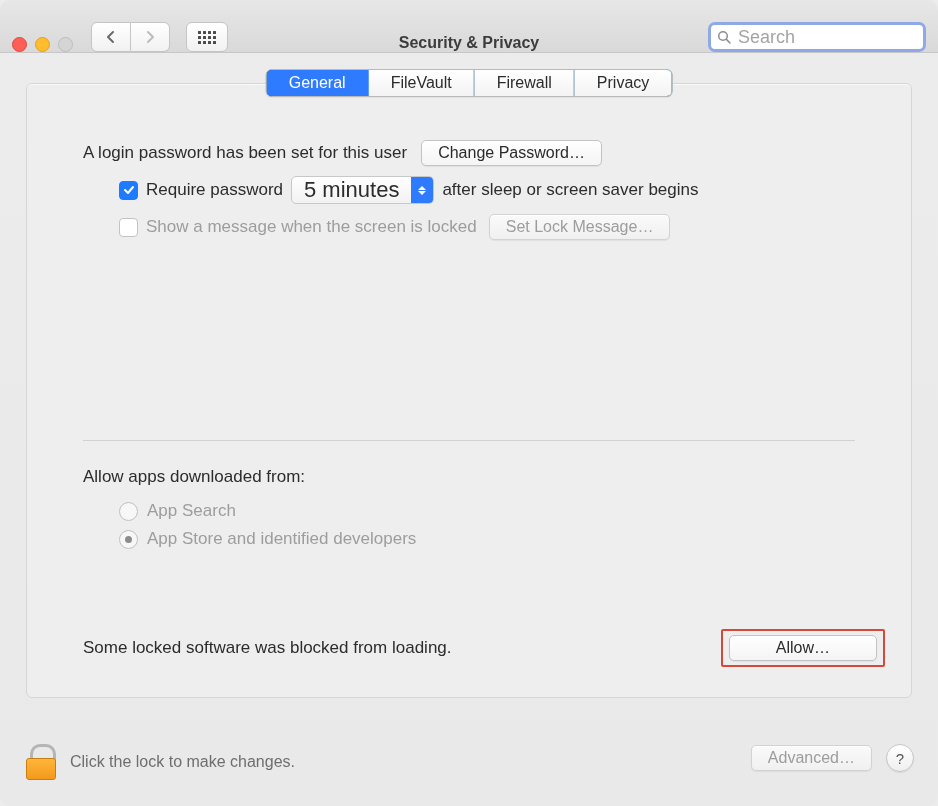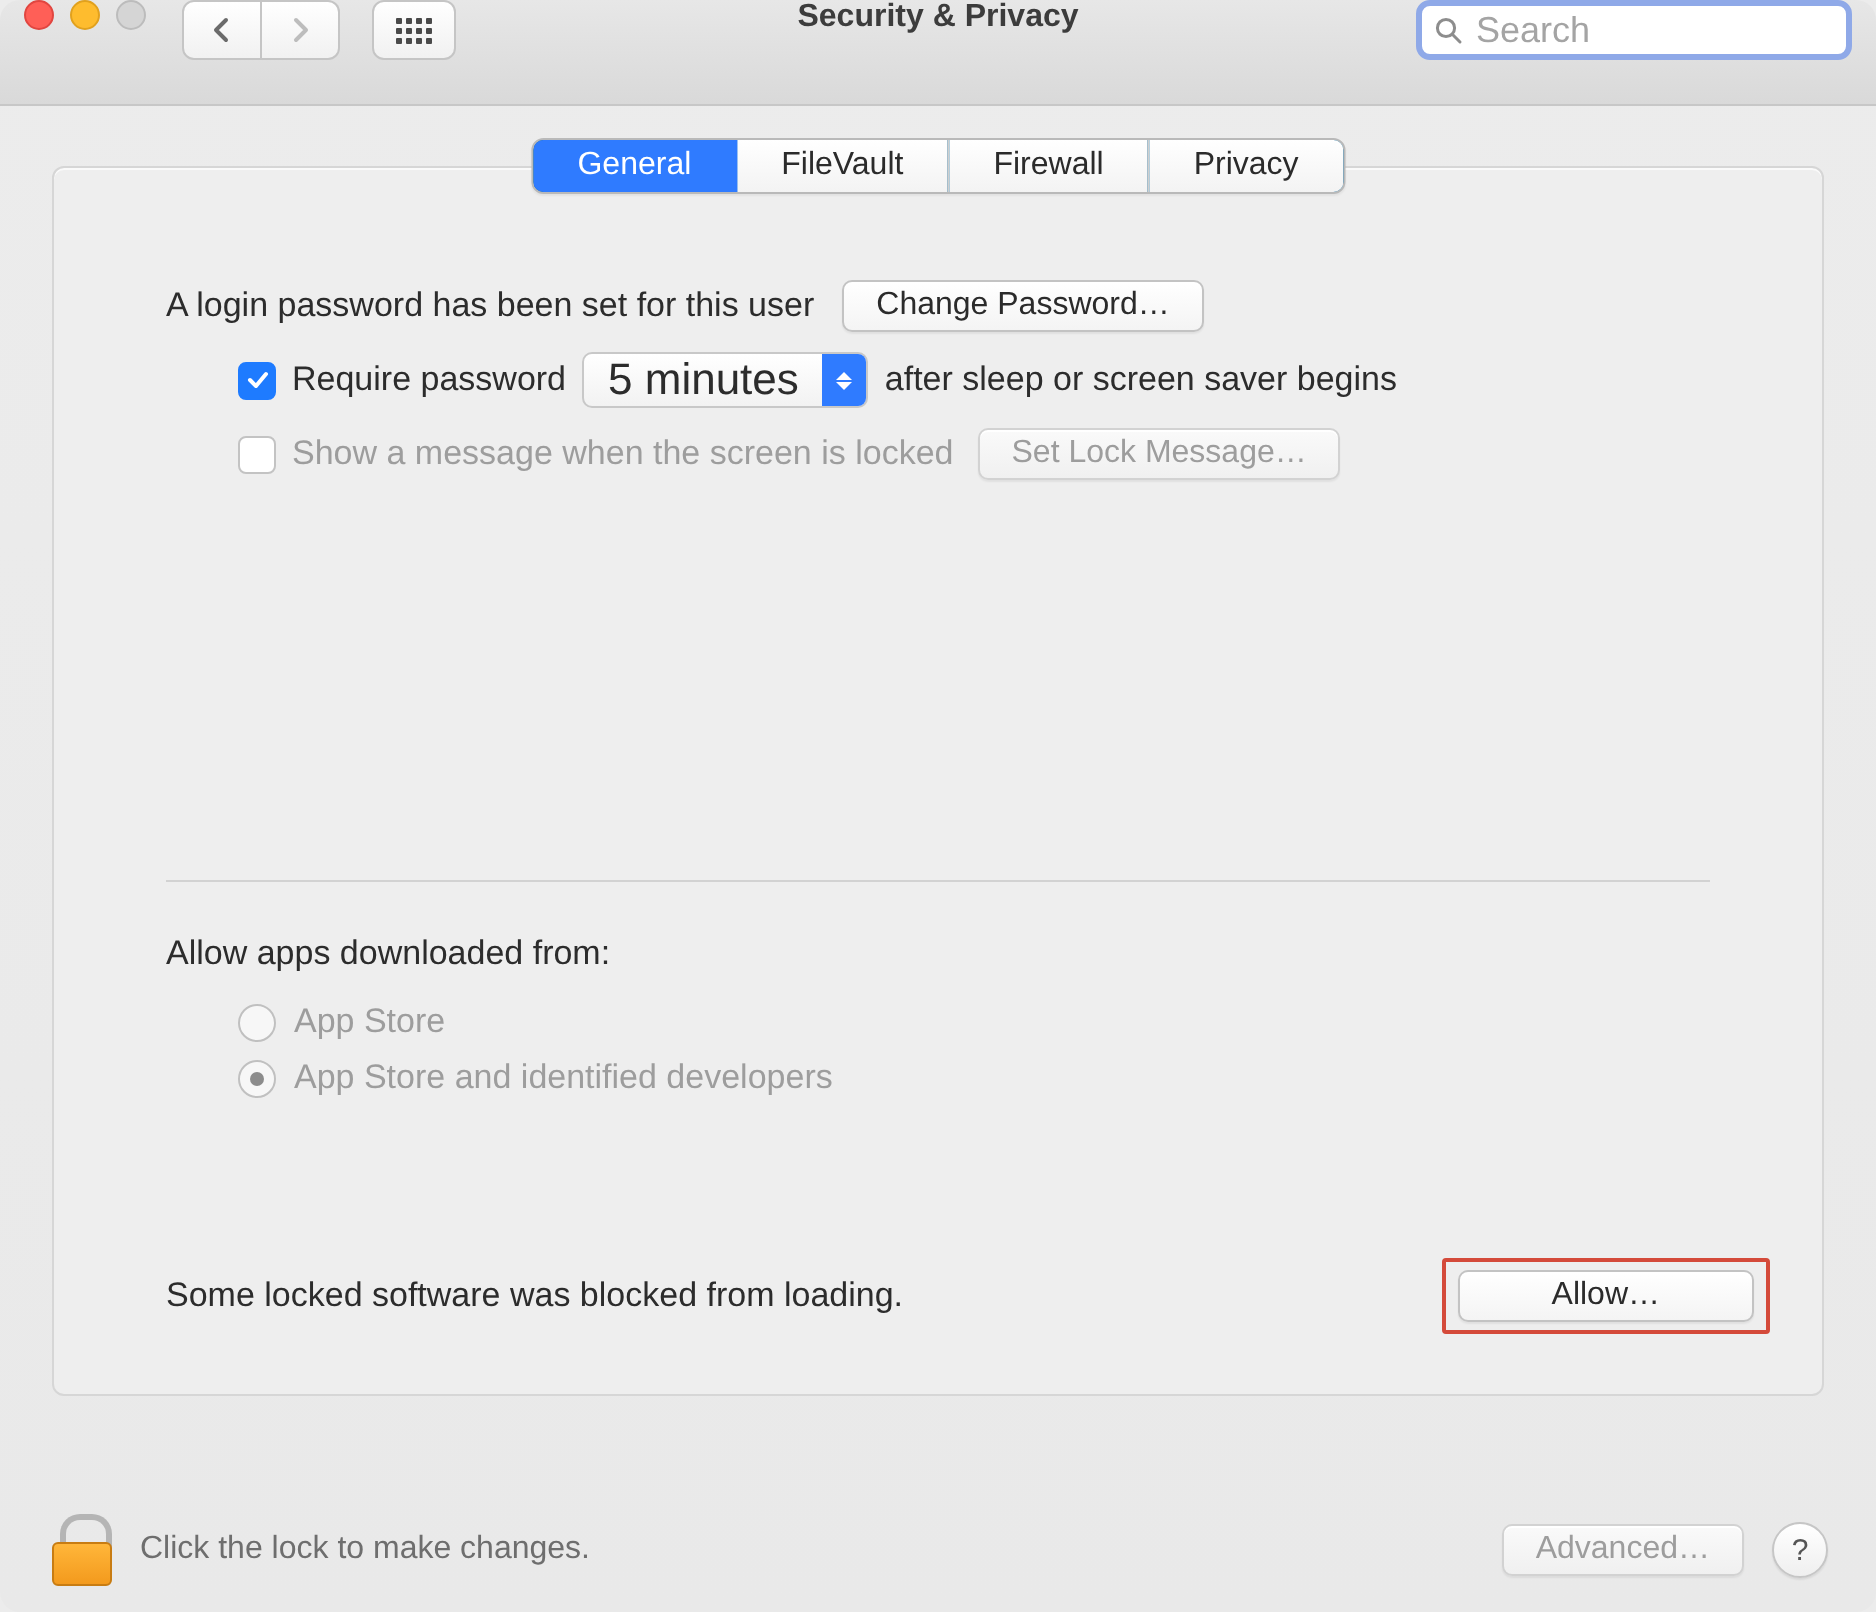--- a/index.html
+++ b/index.html
@@ -17,21 +17,21 @@
     border-radius: 10px;
     overflow: hidden;
     position: relative;
     box-sizing: border-box;
   }
 
   
   .titlebar {
     height: 52px;
     display: flex;
-    align-items: flex-start;
+    align-items: flex-end;
     padding: 0 12px;
     background: linear-gradient(#e7e7e7, #d9d9d9);
     border-bottom: 1px solid #c7c7c7;
     position: relative;
   }
   .traffic-lights { display: flex; gap: 8px; margin-right: 18px;}
   .tl { width: 13px; height: 13px; border-radius: 50%; }
   .tl.close { background: #ff5f57; border: 0.5px solid #e14640;}
   .tl.min   { background: #febc2e; border: 0.5px solid #e1a11e;}
   .tl.max   { background: #d5d5d5; border: 0.5px solid #bcbcbc;}
@@ -179,21 +179,21 @@
     border:2px solid #d44a3a;
     padding:4px 6px;
     border-radius:2px;
   }
   .allow-wrap .btn{ padding:3px 46px;}
 
   
   .footer {
     position:absolute; left:0; right:0; bottom:0;
     height:62px;
-    display:flex; align-items:center;
+    display:flex; align-items:flex-start;
     padding:0 24px;
   }
   .lock-area{display:flex; align-items:center; gap:14px;}
   .lock-text{ color:#6e6e6e; font-size:16px;}
   .footer-right{ margin-left:auto; display:flex; align-items:center; gap:14px;}
   .help-btn{
     width:26px; height:26px; border-radius:50%;
     border:1px solid #c6c6c6; background:linear-gradient(#ffffff,#efefef);
     display:flex; align-items:center; justify-content:center;
     font-size:15px; color:#555; box-shadow: 0 1px 1px rgba(0,0,0,0.08);
@@ -306,21 +306,21 @@
         <span style="width:12px"></span>
         <button class="btn disabled">Set Lock Message…</button>
       </div>
 
       <div class="divider"></div>
 
       <div class="section-title">Allow apps downloaded from:</div>
 
       <div class="radio-row">
         <span class="radio"></span>
-        <span class="radio-label">App Store</span>
+        <span class="radio-label">App Search</span>
       </div>
       <div class="radio-row">
         <span class="radio selected"></span>
         <span class="radio-label">App Store and identified developers</span>
       </div>
 
       <div class="bottom-row">
         <span>Some locked software was blocked from loading.</span>
         <span class="allow-wrap">
           <button class="btn">Allow…</button>

